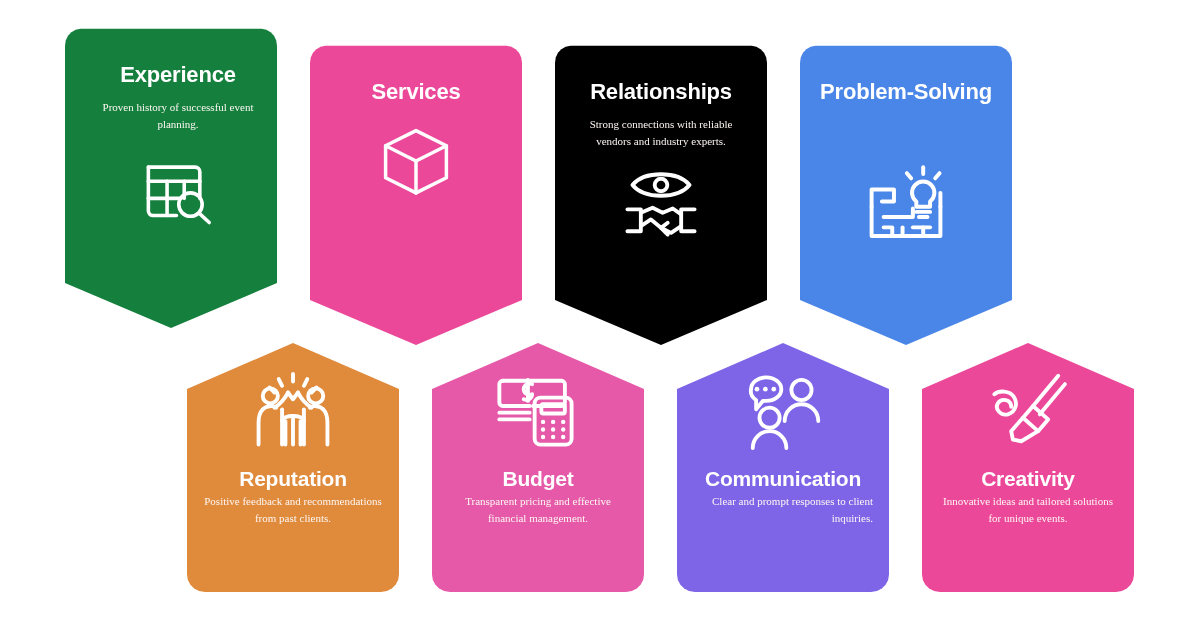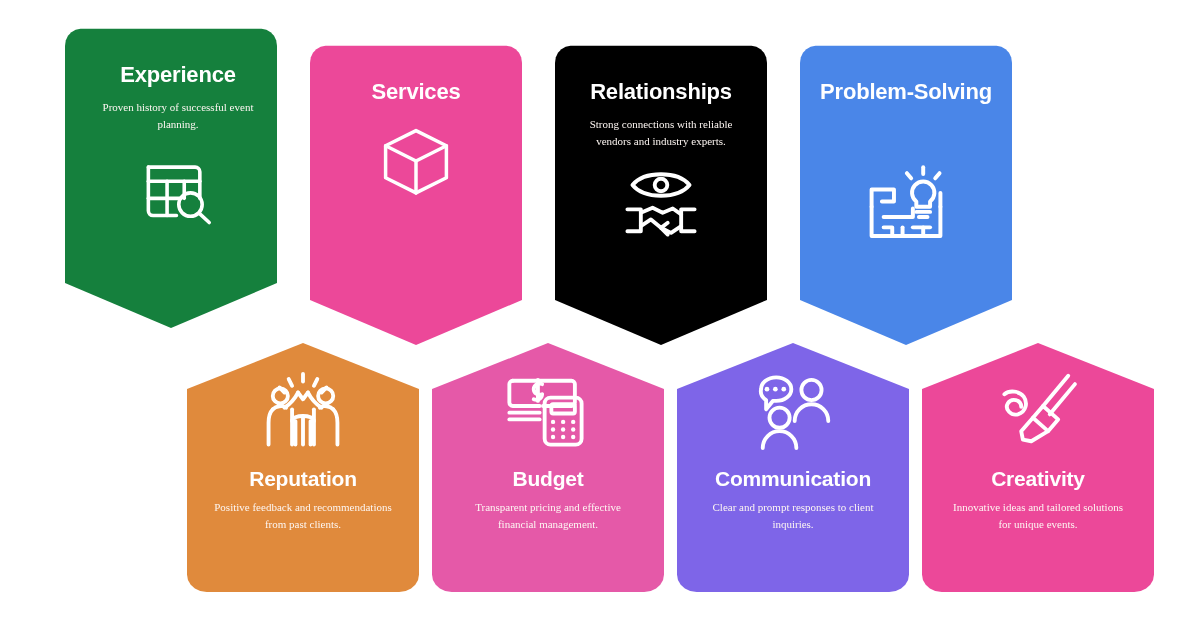--- a/index.html
+++ b/index.html
@@ -34,21 +34,21 @@
     padding: 34px 14px 0 14px;
     clip-path: polygon(
       0% 6.0%,  0.35% 4.2%,  1.4% 2.6%,  3.0% 1.4%,  5.0% 0.55%, 7.3% 0.25%,
       92.7% 0.25%, 95.0% 0.55%, 97.0% 1.4%, 98.6% 2.6%, 99.65% 4.2%, 100% 6.0%,
       100% 85.0%, 50% 100%, 0% 85.0%
     );
   }
 
   
   .card.bottom {
-    width: 232px;
+    width: 212px;
     height: 249px;
     padding: 26px 14px 0 14px;
     clip-path: polygon(
       50% 0%, 100% 18.5%,
       100% 93.0%, 99.6% 95.2%, 98.4% 97.1%, 96.6% 98.6%, 94.3% 99.6%, 91.5% 100%,
       8.5% 100%,  5.7% 99.6%,  3.4% 98.6%,  1.6% 97.1%,  0.4% 95.2%,  0% 93.0%,
       0% 18.5%
     );
   }
 
@@ -63,21 +63,21 @@
   .card.bottom .card-title { font-size: 21px; }
 
   .card-desc {
     font-family: "Liberation Serif", serif;
     font-size: 11px;
     line-height: 1.53;
     color: #fdf6f2;
     margin-top: 11px;
     max-width: 180px;
   }
-  .card.bottom .card-desc { margin-top: 7px; }
+  .card.bottom .card-desc { margin-top: 1px; }
 
   .card-icon {
     margin-top: 16px;
     width: 90px;
     height: 80px;
     display: flex;
     align-items: center;
     justify-content: center;
   }
   .card.bottom .card-icon {
@@ -215,21 +215,21 @@
         <circle class="filled" cx="80" cy="72" r="2.6"></circle>
         <circle class="filled" cx="56" cy="81" r="2.6"></circle>
         <circle class="filled" cx="68" cy="81" r="2.6"></circle>
         <circle class="filled" cx="80" cy="81" r="2.6"></circle>
       </svg>
     </div>
     <div class="card-title">Budget</div>
     <div class="card-desc">Transparent pricing and effective financial management.</div>
   </div>
 
-  <div class="card bottom" style="left: 677px; top: 343px; background-color: rgb(126, 101, 232);">
+  <div class="card bottom" style="left: 677px; top: 343px; background-color: rgb(126, 101, 232); text-align: right;">
     <div class="card-icon">
       <svg viewBox="0 0 100 100" width="84" height="84">
         <path d="M12 24 a18 14 0 1 1 18 14 h-4 l-8 10 v-11 a18 14 0 0 1 -6 -13 Z"></path>
         <circle class="filled" cx="19" cy="24" r="2.8"></circle>
         <circle class="filled" cx="29" cy="24" r="2.8"></circle>
         <circle class="filled" cx="39" cy="24" r="2.8"></circle>
         <circle cx="72" cy="25" r="12"></circle>
         <path d="M52 62 a20 20 0 0 1 40 0"></path>
         <circle cx="34" cy="58" r="12"></circle>
         <path d="M14 94 a20 20 0 0 1 40 0"></path>

